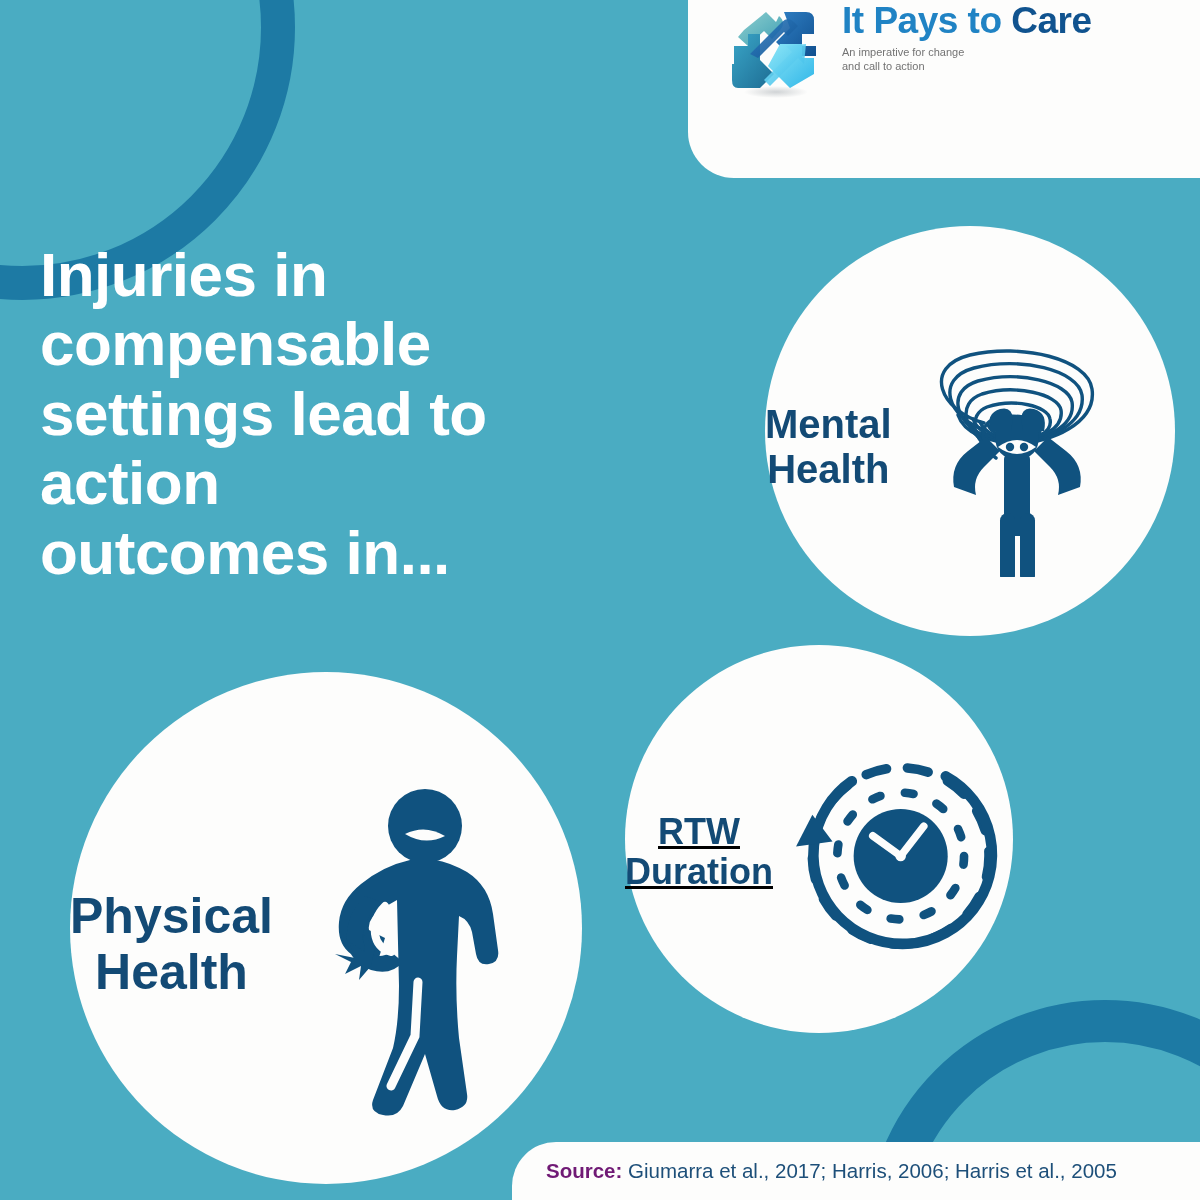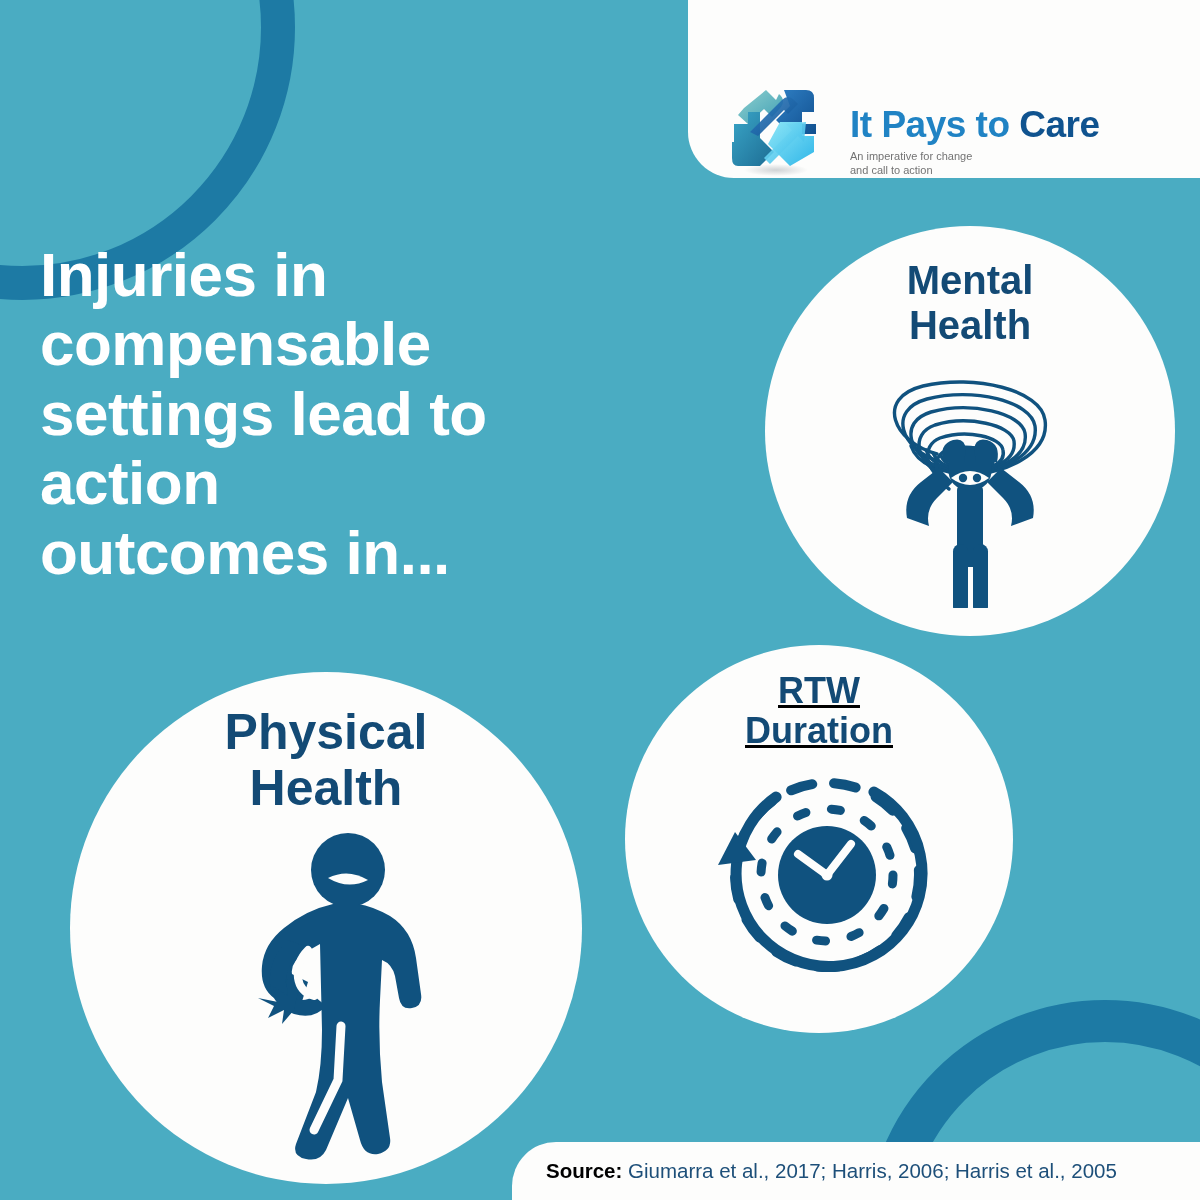--- a/index.html
+++ b/index.html
@@ -53,23 +53,23 @@
   
   #logo-card {
     position: absolute;
     right: 0;
     top: 0;
     width: 512px;
     height: 178px;
     background: #fdfdfc;
     border-bottom-left-radius: 46px;
     display: flex;
-    align-items: flex-end;
+    align-items: flex-start;
     padding-left: 36px;
-    gap: 26px;
+    gap: 18px;
   }
 
   #logo-mark {
     width: 100px;
     height: 100px;
     flex: 0 0 100px;
   }
 
   #logo-text-block { padding-top: 2px; }
 
@@ -108,21 +108,21 @@
     text-decoration-thickness: 5px;
     text-underline-offset: 8px;
   }
 
   
   .bubble {
     position: absolute;
     border-radius: 50%;
     background: #fdfdfc;
     display: flex;
-    flex-direction: column;
+    flex-direction: row;
     align-items: center;
   }
 
   .bubble-label {
     color: #134a75;
     font-weight: bold;
     text-align: center;
     line-height: 1.12;
     white-space: pre-line;
   }
@@ -172,21 +172,21 @@
     display: flex;
     align-items: center;
     padding-left: 34px;
   }
 
   #source-text {
     font-size: 20.5px;
     color: #1d4f79;
     white-space: nowrap;
   }
-  #source-text b { color: #000000; }
+  #source-text b { color: #701a75; }
 </style>
 </head>
 <body>
 
 <div id="stage">
 
   <div class="deco-ring" id="ring-top-left"></div>
   <div class="deco-ring" id="ring-bottom-right"></div>
 
   <div id="logo-card">

